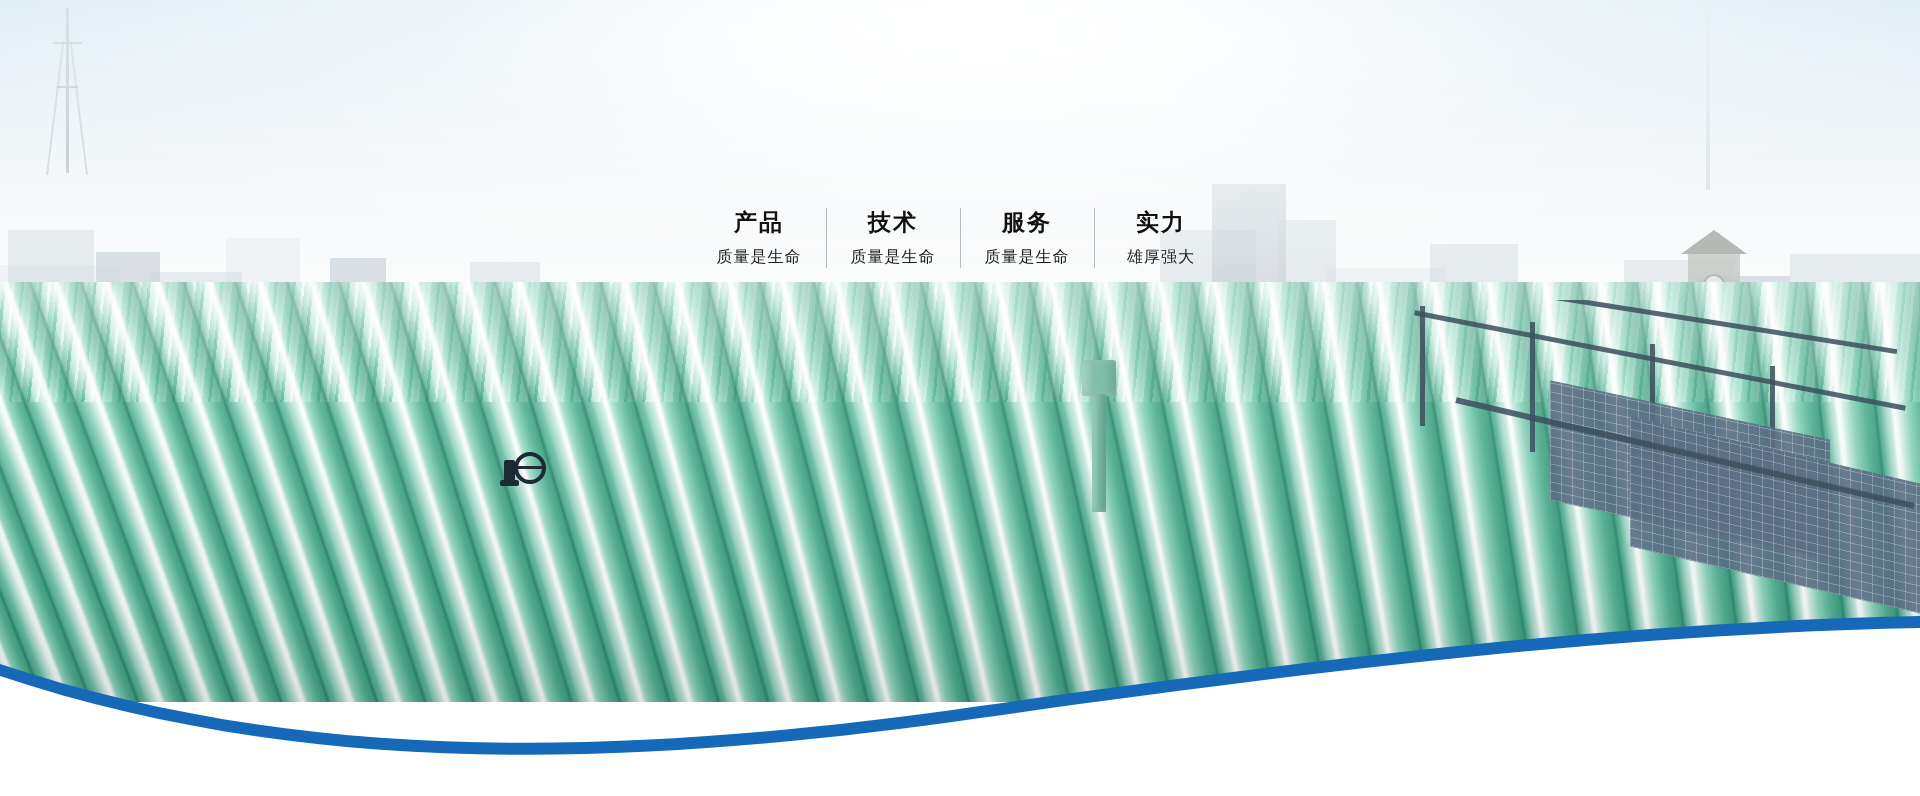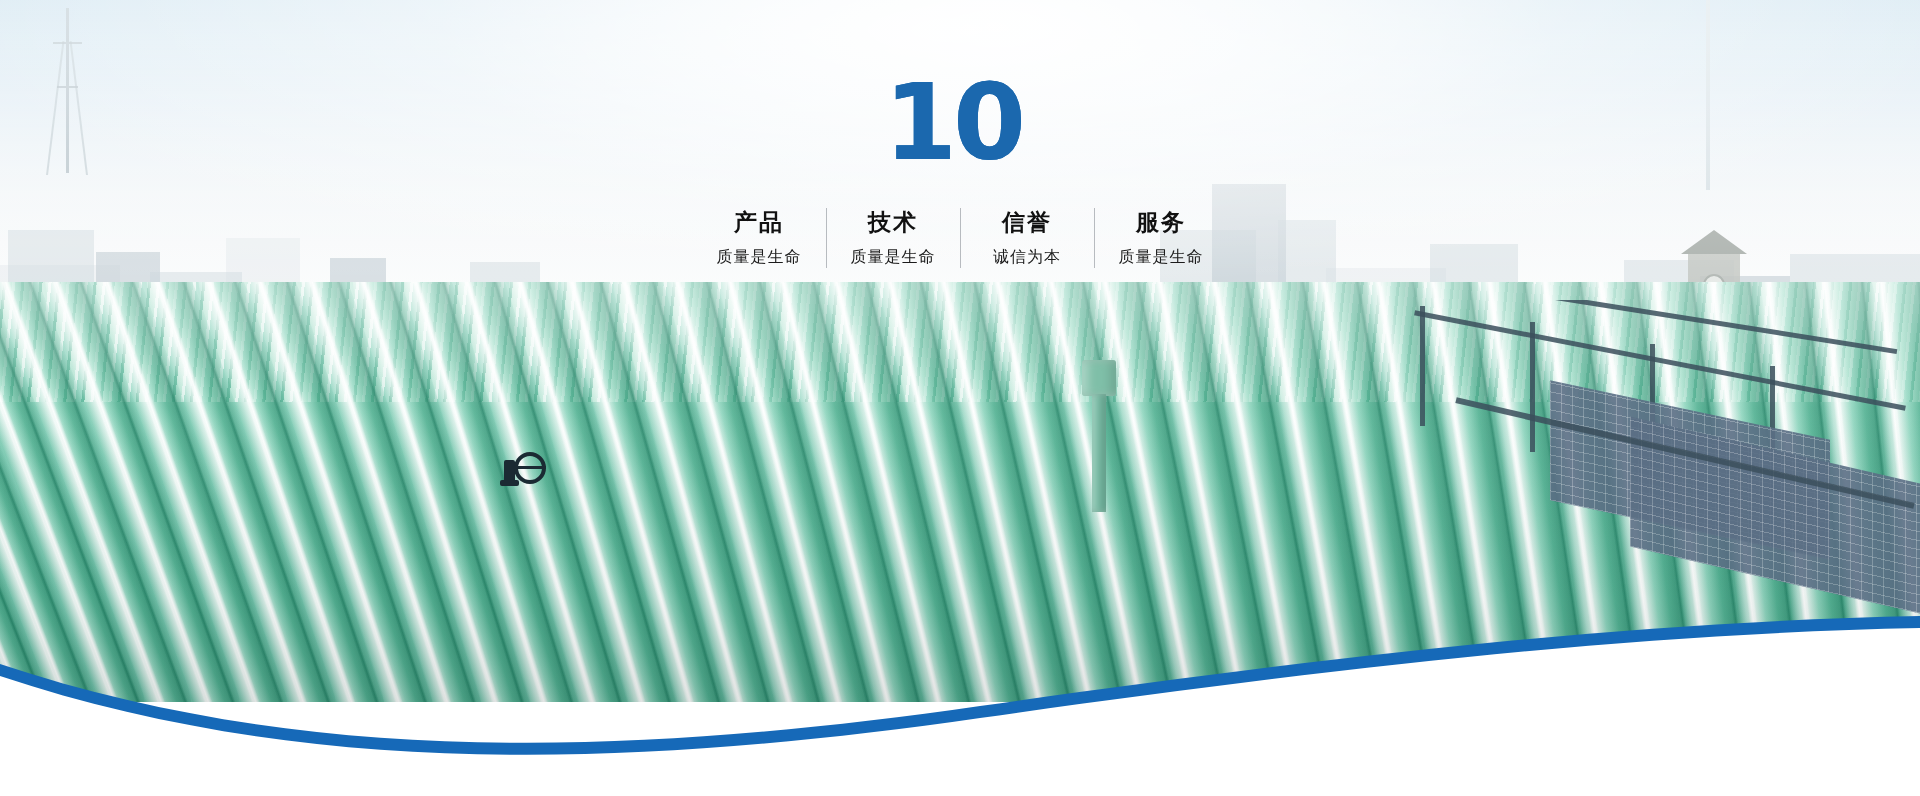--- a/index.html
+++ b/index.html
@@ -412,37 +412,36 @@
     <svg viewBox="0 0 1920 300" preserveAspectRatio="none">
       <path d="M0,168 C300,268 620,262 980,210 C1320,162 1620,126 1920,120 L1920,300 L0,300 Z" fill="#1669b8"></path>
       <path d="M0,180 C300,280 620,274 980,222 C1320,174 1620,138 1920,132 L1920,300 L0,300 Z" fill="#ffffff"></path>
     </svg>
   </div>
 
   <div class="content">
 
     <div class="headline-row">
       <div class="headline-inner">
-        <div class="big-num">10</div>
       </div>
     </div>
 
     <div class="features" id="features">
         <div class="feature">
           <div class="f-title">产品</div>
           <div class="f-desc">质量是生命</div>
         </div>
         <div class="feature">
           <div class="f-title">技术</div>
           <div class="f-desc">质量是生命</div>
         </div>
         <div class="feature">
-          <div class="f-title">信誉</div>
-          <div class="f-desc">诚信为本</div>
-        </div>
-        <div class="feature">
           <div class="f-title">服务</div>
           <div class="f-desc">质量是生命</div>
         </div>
+        <div class="feature">
+          <div class="f-title">实力</div>
+          <div class="f-desc">雄厚强大</div>
+        </div>
       </div>
   </div>
 
 </div>
 
 </body></html>

